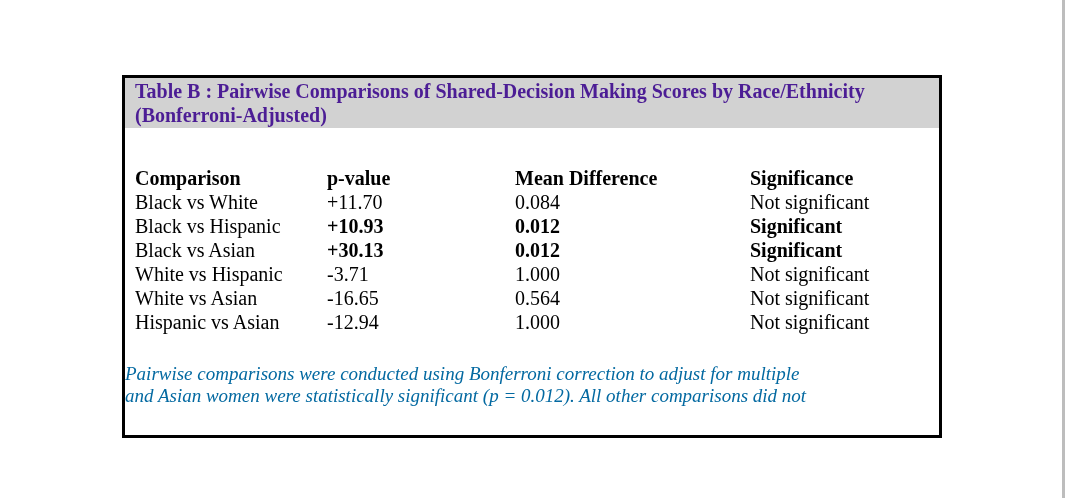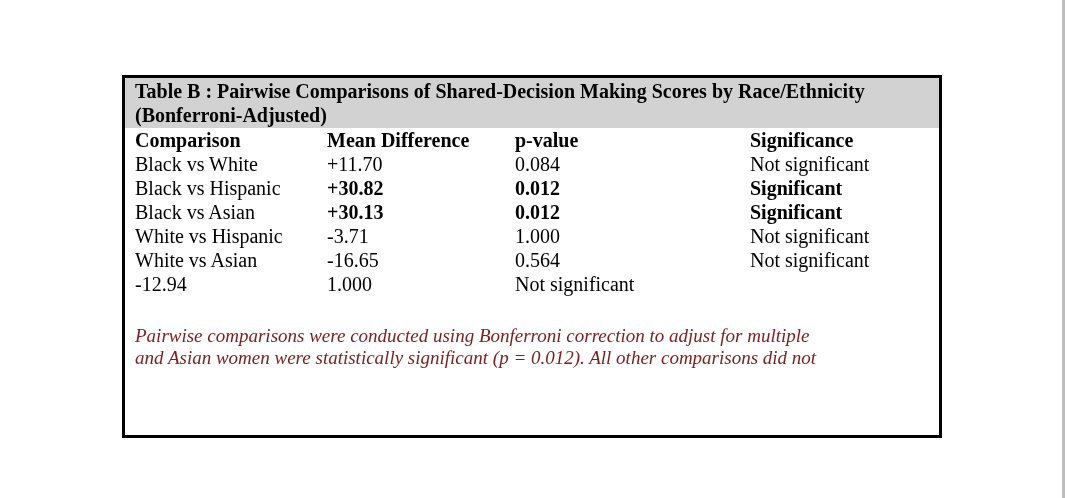--- a/index.html
+++ b/index.html
@@ -32,73 +32,72 @@
     box-sizing: border-box;
     background: #ffffff;
     overflow: hidden;
   }
   .titleband {
     font-weight: bold;
     font-size: 20px;
     line-height: 24px;
     padding: 1px 6px 1px 10px;
     height: 48px;
-    color: #000000;
+    color: #4c1d95;
   }
   .grid-row {
     display: grid;
     grid-template-columns: 192px 188px 235px 1fr;
     padding-left: 10px;
     font-size: 20px;
     line-height: 24px;
     color: #000000;
   }
-  .grid-row.header { font-weight: bold; }
+  .grid-row.header { font-weight: bold; margin-top: 38px; }
   .grid-row.bold-vals .val { font-weight: bold; }
   .spacer { height: 29px; }
   .footnote {
     font-style: italic;
     font-size: 19px;
     line-height: 22px;
-    padding-left: 10px;
     padding-right: 8px;
-    color: #7f1d1d;
+    color: #0369a1;
   }
 </style>
 </head>
 <body>
 
 <div class="canvas">
 
   <div class="page-edge" style="background: rgb(189, 189, 189);"></div>
 
   <div class="tablebox">
 
     <div class="titleband" style="background: rgb(210, 210, 210);">
       <div>Table B : Pairwise Comparisons of Shared-Decision Making Scores by Race/Ethnicity</div>
       <div>(Bonferroni-Adjusted)</div>
     </div>
 
     <div class="grid-row header">
       <div>Comparison</div>
+      <div>p-value</div>
       <div>Mean Difference</div>
-      <div>p-value</div>
       <div>Significance</div>
     </div>
 
     <div class="grid-row">
       <div>Black vs White</div>
       <div class="val">+11.70</div>
       <div class="val">0.084</div>
       <div class="val">Not significant</div>
     </div>
 
     <div class="grid-row bold-vals">
       <div>Black vs Hispanic</div>
-      <div class="val">+30.82</div>
+      <div class="val">+10.93</div>
       <div class="val">0.012</div>
       <div class="val">Significant</div>
     </div>
 
     <div class="grid-row bold-vals">
       <div>Black vs Asian</div>
       <div class="val">+30.13</div>
       <div class="val">0.012</div>
       <div class="val">Significant</div>
     </div>
@@ -111,20 +110,21 @@
     </div>
 
     <div class="grid-row">
       <div>White vs Asian</div>
       <div class="val">-16.65</div>
       <div class="val">0.564</div>
       <div class="val">Not significant</div>
     </div>
 
     <div class="grid-row">
+      <div>Hispanic vs Asian</div>
       <div class="val">-12.94</div>
       <div class="val">1.000</div>
       <div class="val">Not significant</div>
     </div>
 
     <div class="spacer"></div>
 
     <div class="footnote">
       <div>Pairwise comparisons were conducted using Bonferroni correction to adjust for multiple</div>
       <div>and Asian women were statistically significant (p = 0.012). All other comparisons did not</div>

